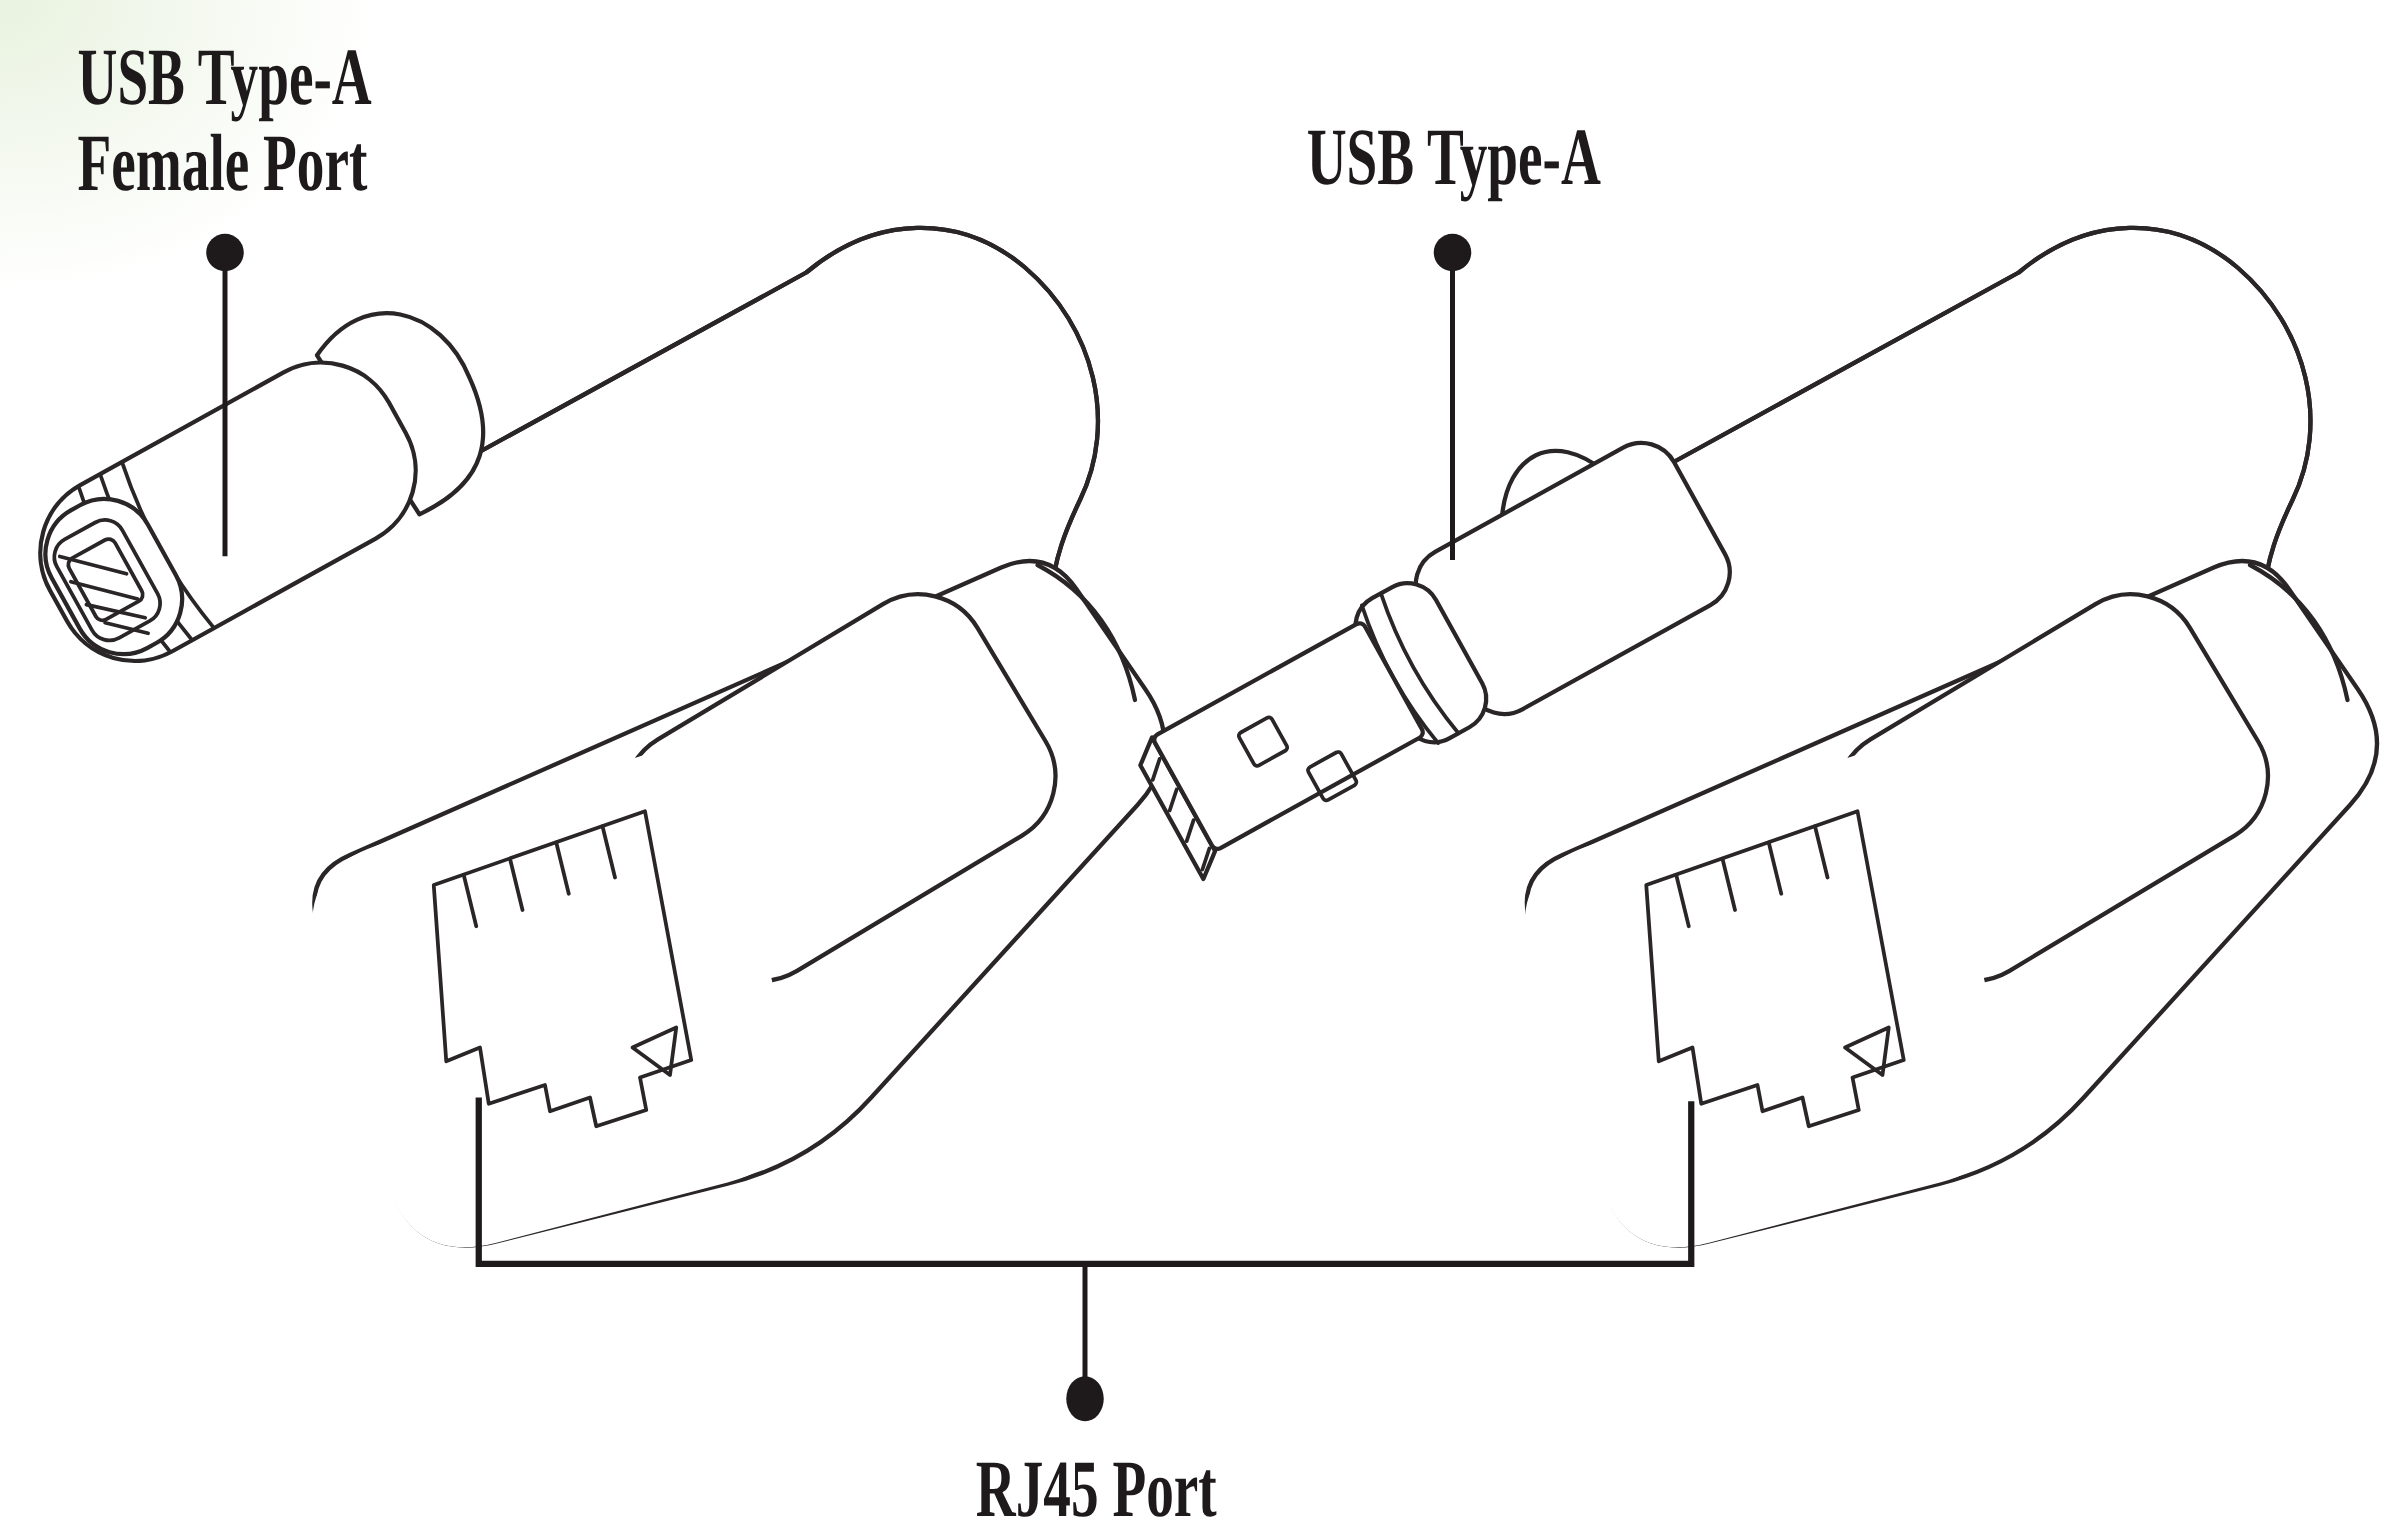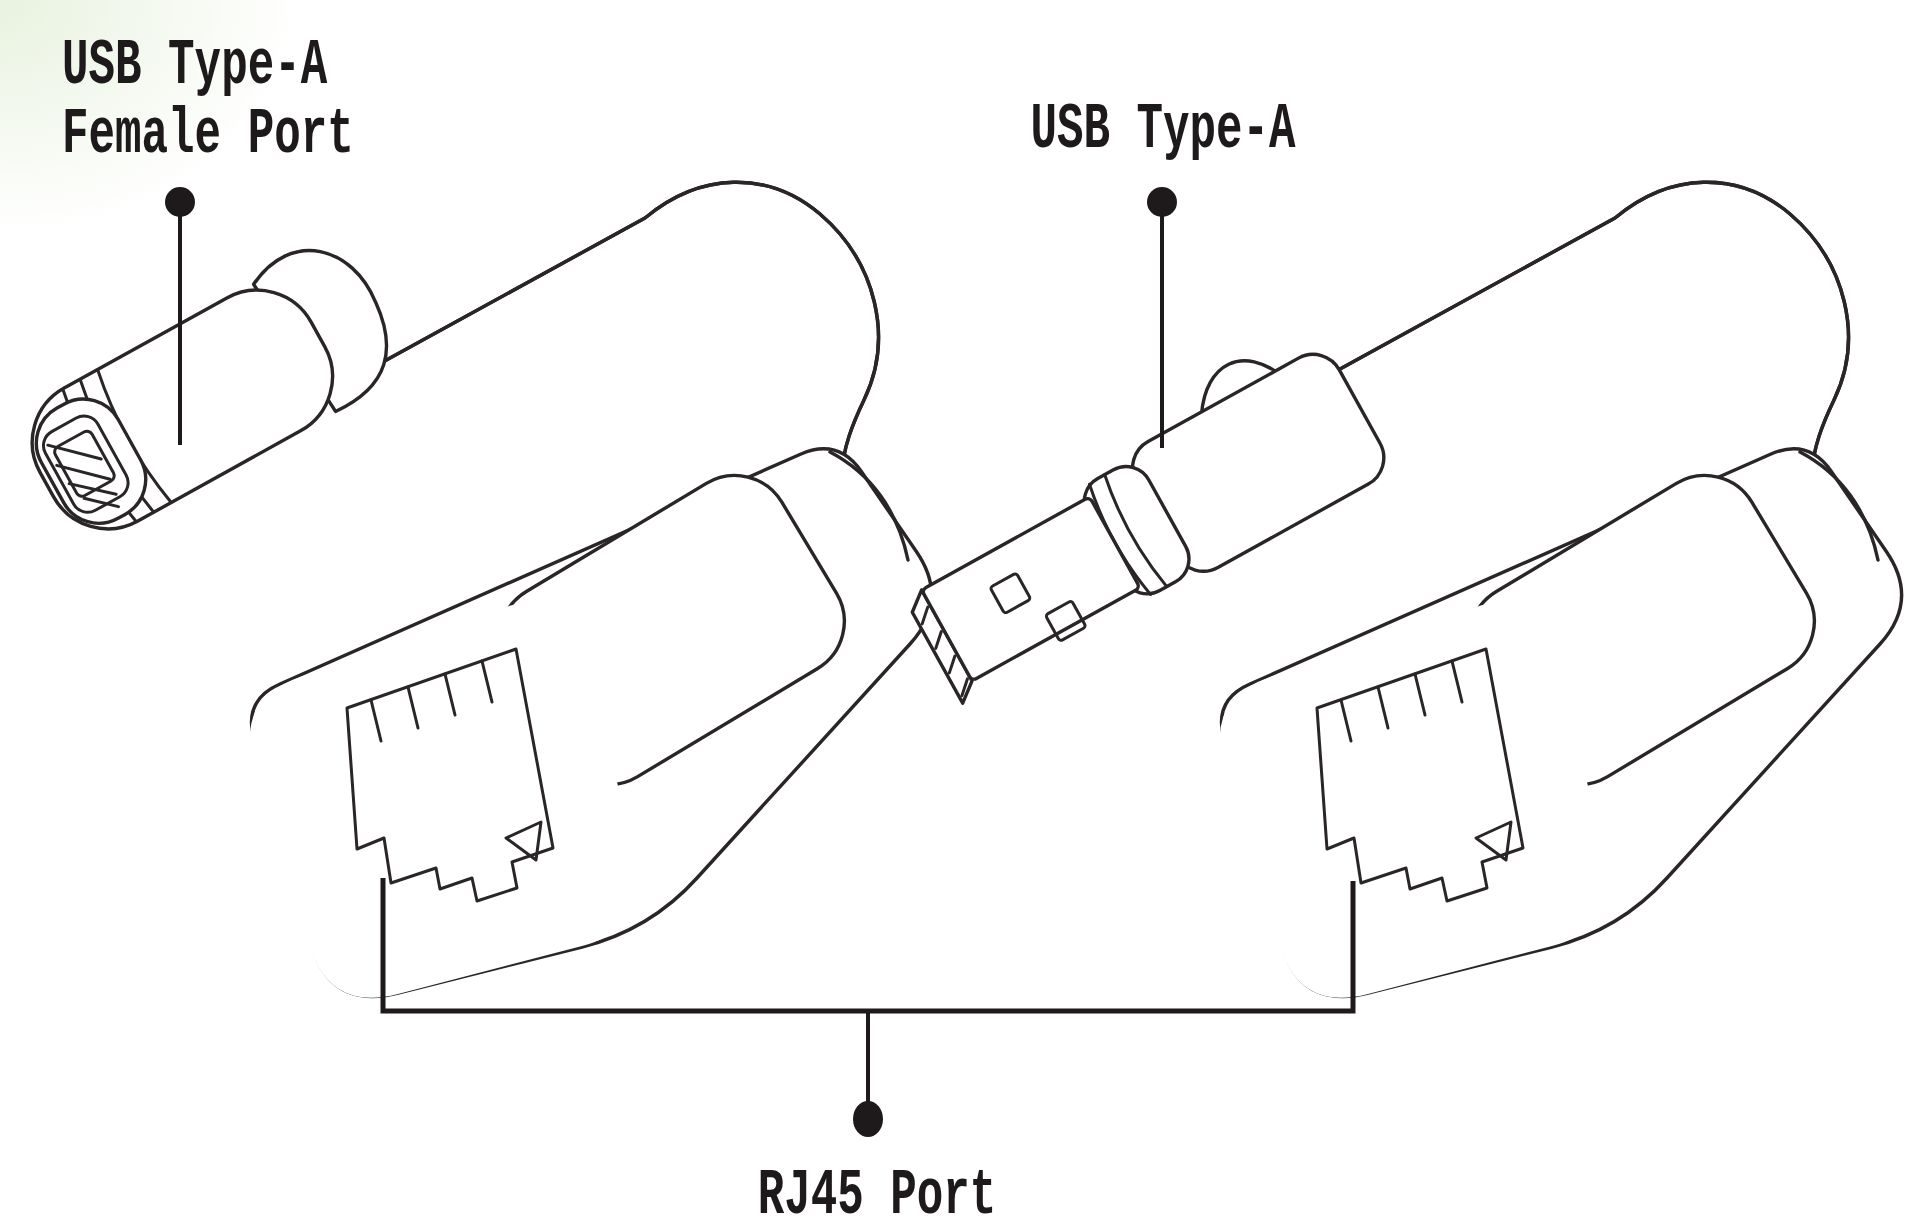--- a/index.html
+++ b/index.html
@@ -1,17 +1,17 @@
 <!DOCTYPE html>
 <html><head>
 <meta charset="utf-8">
 <style>
   html,body{margin:0;padding:0;background:#ffffff;}
   .stage{position:relative;width:1919px;height:1229px;background:#ffffff;overflow:hidden;
-         font-family:Liberation Mono, monospace;}
+         font-family:Liberation Serif, serif;}
   .tint{position:absolute;left:0;top:0;width:520px;height:420px;pointer-events:none;
         background:radial-gradient(ellipse 420px 330px at 0% 0%, rgba(214,232,197,0.55), rgba(255,255,255,0) 72%);}
   svg{position:absolute;left:0;top:0;}
   .device path,.device rect,.device line{stroke:#2a2527;stroke-width:3.4;fill:none;
         stroke-linecap:round;stroke-linejoin:round;}
   .device .solid{fill:#ffffff;}
   .device .thin{stroke-width:3;}
   .cable-casing{stroke:#2a2527;stroke-width:46;fill:none;stroke-linecap:butt;}
   .cable-core{stroke:#ffffff;stroke-width:39;fill:none;stroke-linecap:butt;}
   .callout-line{stroke:#1e1a1b;stroke-width:4;fill:none;}

